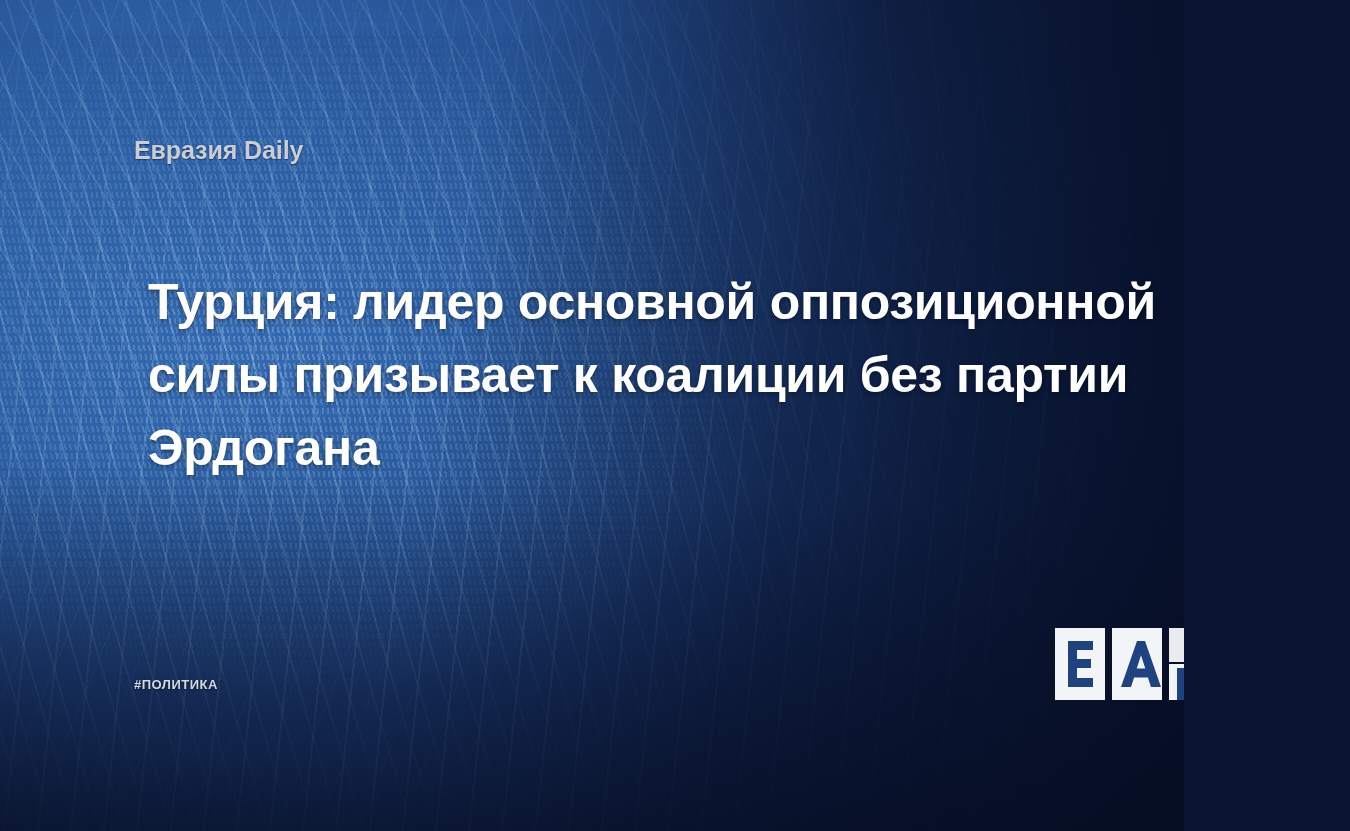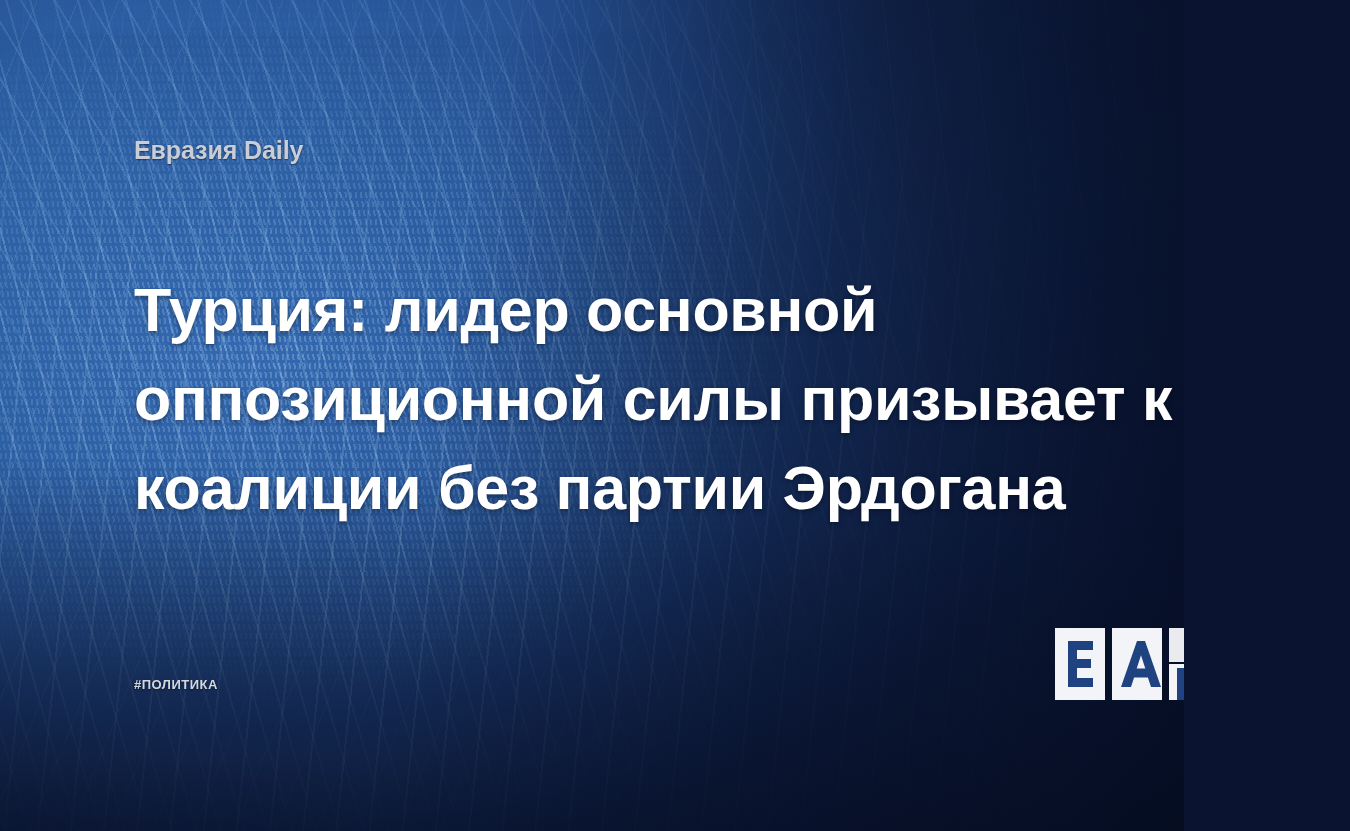--- a/index.html
+++ b/index.html
@@ -143,25 +143,25 @@
     font-size: 25px;
     font-weight: bold;
     letter-spacing: -0.1px;
     color: #c9ced6;
     text-shadow: 0 1px 2px rgba(3,8,22,0.55);
     white-space: nowrap;
   }
 
   .headline {
     position: absolute;
-    left: 134px;
+    left: 148px;
     top: 266px;
     width: 1090px;
     margin: 0;
-    font-size: 61px;
+    font-size: 50px;
     line-height: 1.46;
     font-weight: bold;
     letter-spacing: -0.3px;
     color: #ffffff;
     text-shadow: 0 2px 5px rgba(3,8,22,0.45);
   }
 
   .tag {
     position: absolute;
     left: 134px;

